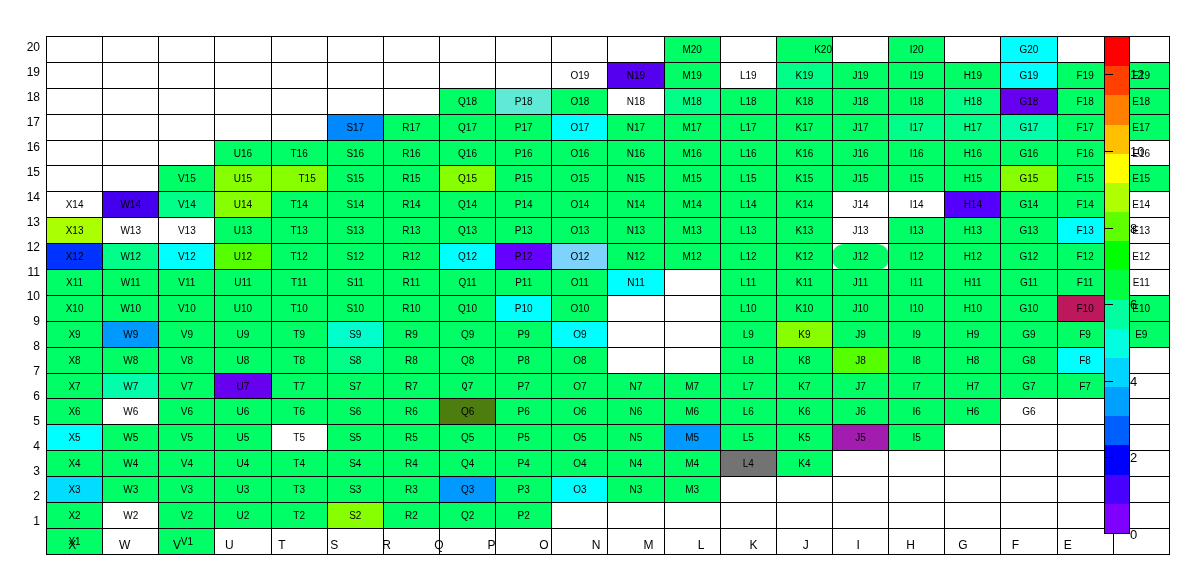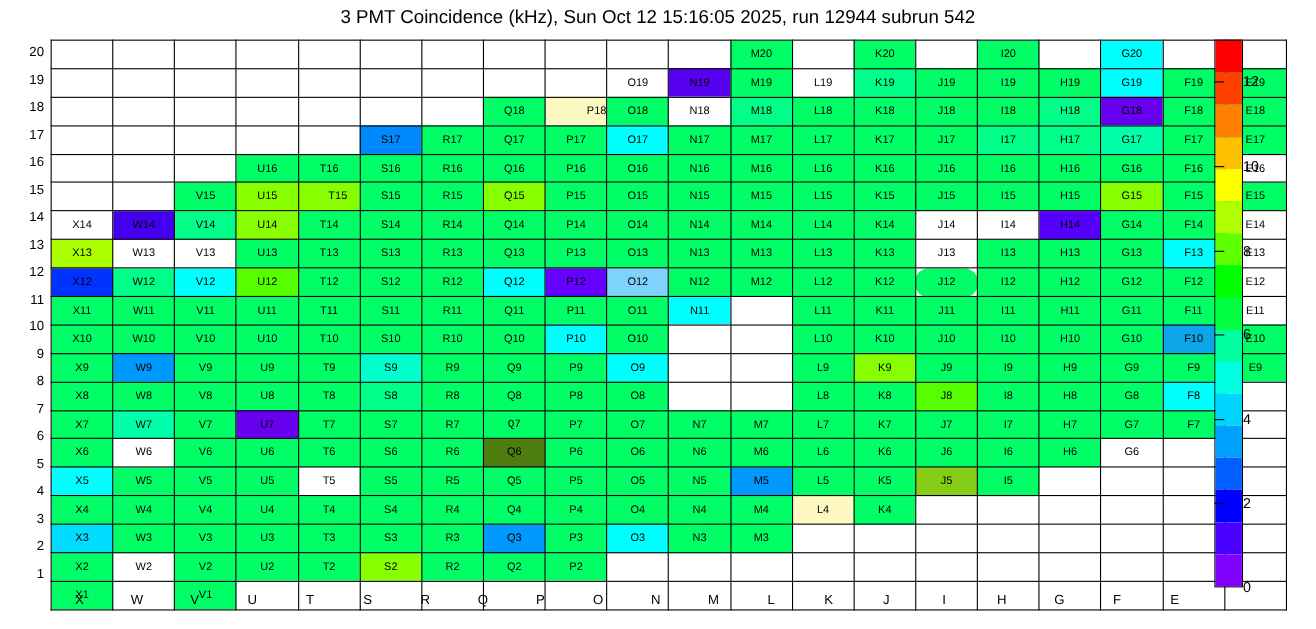--- a/index.html
+++ b/index.html
@@ -47,40 +47,39 @@
   }
   .cbtickline{
     position:absolute;left:1104px;width:9px;height:1px;background:#000;
   }
 </style>
 </head>
 <body>
 
 <div id="root">
 
-  <div id="title">3 PMT Coincidence (kHz), Sun Oct 12 15:16:05 2025, run 12944 subrun 542</div>
 
   <div id="plot">
     <table class="grid">
       <tbody id="grid-body">
           <tr>
             <td style="background: rgb(255, 255, 255);"></td>
             <td style="background: rgb(255, 255, 255);"></td>
             <td style="background: rgb(255, 255, 255);"></td>
             <td style="background: rgb(255, 255, 255);"></td>
             <td style="background: rgb(255, 255, 255);"></td>
             <td style="background: rgb(255, 255, 255);"></td>
             <td style="background: rgb(255, 255, 255);"></td>
             <td style="background: rgb(255, 255, 255);"></td>
             <td style="background: rgb(255, 255, 255);"></td>
             <td style="background: rgb(255, 255, 255);"></td>
             <td style="background: rgb(255, 255, 255);"></td>
             <td style="background: rgb(0, 255, 102);">M20</td>
             <td style="background: rgb(255, 255, 255);"></td>
-            <td style="background: rgb(0, 255, 102);">K20</td>
+            <td style="background: rgb(0, 255, 102); text-align: right;">K20</td>
             <td style="background: rgb(255, 255, 255);"></td>
             <td style="background: rgb(0, 255, 102);">I20</td>
             <td style="background: rgb(255, 255, 255);"></td>
             <td style="background: rgb(0, 255, 255);">G20</td>
             <td style="background: rgb(255, 255, 255);"></td>
             <td style="background: rgb(255, 255, 255);"></td>
           </tr>
           <tr>
             <td style="background: rgb(255, 255, 255);"></td>
             <td style="background: rgb(255, 255, 255);"></td>
@@ -105,21 +104,21 @@
           </tr>
           <tr>
             <td style="background: rgb(255, 255, 255);"></td>
             <td style="background: rgb(255, 255, 255);"></td>
             <td style="background: rgb(255, 255, 255);"></td>
             <td style="background: rgb(255, 255, 255);"></td>
             <td style="background: rgb(255, 255, 255);"></td>
             <td style="background: rgb(255, 255, 255);"></td>
             <td style="background: rgb(255, 255, 255);"></td>
             <td style="background: rgb(0, 255, 102);">Q18</td>
-            <td style="background: #fef9c3; text-align: right;">P18</td>
+            <td style="background: #5eead4;">P18</td>
             <td style="background: rgb(0, 255, 102);">O18</td>
             <td style="background: rgb(255, 255, 255);">N18</td>
             <td style="background: rgb(0, 255, 136);">M18</td>
             <td style="background: rgb(0, 255, 102);">L18</td>
             <td style="background: rgb(0, 255, 102);">K18</td>
             <td style="background: rgb(0, 255, 102);">J18</td>
             <td style="background: rgb(0, 255, 102);">I18</td>
             <td style="background: rgb(0, 255, 136);">H18</td>
             <td style="background: rgb(102, 0, 238);">G18</td>
             <td style="background: rgb(0, 255, 102);">F18</td>
@@ -291,21 +290,21 @@
             <td style="background: rgb(0, 255, 255);">P10</td>
             <td style="background: rgb(0, 255, 102);">O10</td>
             <td style="background: rgb(255, 255, 255);"></td>
             <td style="background: rgb(255, 255, 255);"></td>
             <td style="background: rgb(0, 255, 102);">L10</td>
             <td style="background: rgb(0, 255, 102);">K10</td>
             <td style="background: rgb(0, 255, 102);">J10</td>
             <td style="background: rgb(0, 255, 102);">I10</td>
             <td style="background: rgb(0, 255, 102);">H10</td>
             <td style="background: rgb(0, 255, 102);">G10</td>
-            <td style="background: #0ea5e9;">F10</td>
+            <td style="background: #be185d;">F10</td>
             <td style="background: rgb(0, 255, 102);">E10</td>
           </tr>
           <tr>
             <td style="background: rgb(0, 255, 102);">X9</td>
             <td style="background: rgb(0, 153, 255);">W9</td>
             <td style="background: rgb(0, 255, 102);">V9</td>
             <td style="background: rgb(0, 255, 102);">U9</td>
             <td style="background: rgb(0, 255, 102);">T9</td>
             <td style="background: rgb(0, 255, 204);">S9</td>
             <td style="background: rgb(0, 255, 102);">R9</td>
@@ -397,41 +396,41 @@
             <td style="background: rgb(255, 255, 255);">T5</td>
             <td style="background: rgb(0, 255, 102);">S5</td>
             <td style="background: rgb(0, 255, 102);">R5</td>
             <td style="background: rgb(0, 255, 102);">Q5</td>
             <td style="background: rgb(0, 255, 102);">P5</td>
             <td style="background: rgb(0, 255, 102);">O5</td>
             <td style="background: rgb(0, 255, 102);">N5</td>
             <td style="background: rgb(0, 153, 255);">M5</td>
             <td style="background: rgb(0, 255, 102);">L5</td>
             <td style="background: rgb(0, 255, 102);">K5</td>
-            <td style="background: #84cc16;">J5</td>
+            <td style="background: #a21caf;">J5</td>
             <td style="background: rgb(0, 255, 102);">I5</td>
             <td style="background: rgb(255, 255, 255);"></td>
             <td style="background: rgb(255, 255, 255);"></td>
             <td style="background: rgb(255, 255, 255);"></td>
             <td style="background: rgb(255, 255, 255);"></td>
           </tr>
           <tr>
             <td style="background: rgb(0, 255, 102);">X4</td>
             <td style="background: rgb(0, 255, 102);">W4</td>
             <td style="background: rgb(0, 255, 102);">V4</td>
             <td style="background: rgb(0, 255, 102);">U4</td>
             <td style="background: rgb(0, 255, 102);">T4</td>
             <td style="background: rgb(0, 255, 102);">S4</td>
             <td style="background: rgb(0, 255, 102);">R4</td>
             <td style="background: rgb(0, 255, 102);">Q4</td>
             <td style="background: rgb(0, 255, 102);">P4</td>
             <td style="background: rgb(0, 255, 102);">O4</td>
             <td style="background: rgb(0, 255, 102);">N4</td>
             <td style="background: rgb(0, 255, 102);">M4</td>
-            <td style="background: #fef9c3;">L4</td>
+            <td style="background: #737373;">L4</td>
             <td style="background: rgb(0, 255, 102);">K4</td>
             <td style="background: rgb(255, 255, 255);"></td>
             <td style="background: rgb(255, 255, 255);"></td>
             <td style="background: rgb(255, 255, 255);"></td>
             <td style="background: rgb(255, 255, 255);"></td>
             <td style="background: rgb(255, 255, 255);"></td>
             <td style="background: rgb(255, 255, 255);"></td>
           </tr>
           <tr>
             <td style="background: rgb(0, 221, 255);">X3</td>

